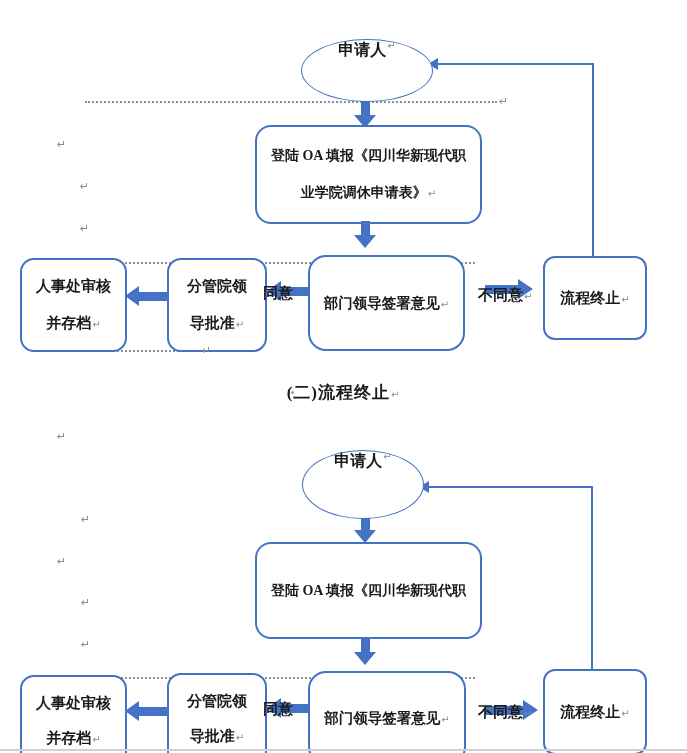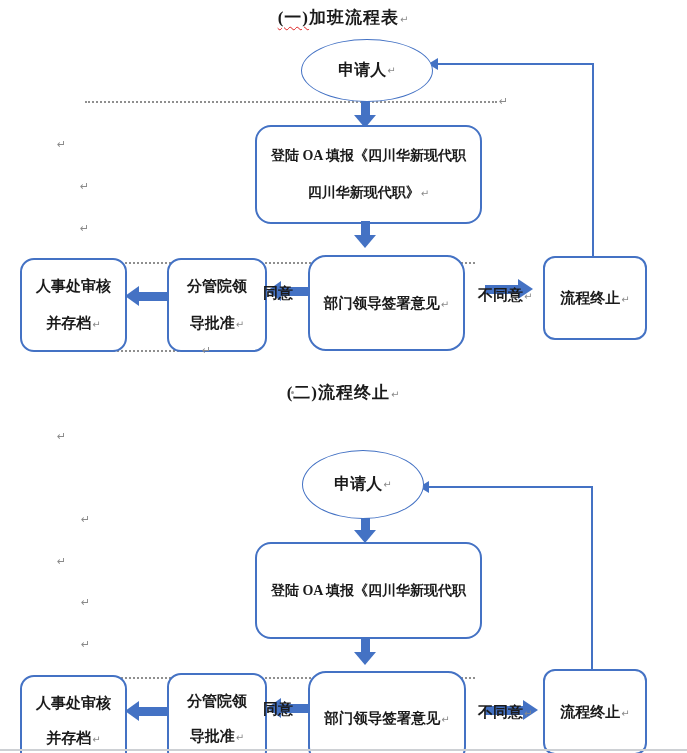--- a/index.html
+++ b/index.html
@@ -12,21 +12,21 @@
   .chart-title{
     position:absolute;left:0;width:687px;text-align:center;
     font-size:17px;font-weight:bold;letter-spacing:1px;z-index:3;
   }
   #title1{top:6px;}
   #title2{top:381px;}
   .wavy{text-decoration:underline wavy #dd2222;text-decoration-thickness:1px;text-underline-offset:3px;}
   
   .ellipse{
     position:absolute;border:1.5px solid #4472C4;border-radius:50%;
-    background:#fff;display:flex;align-items:center;justify-content:center;
+    background:#fff;display:flex;align-items:flex-start;justify-content:center;
     font-size:16px;font-weight:bold;z-index:2;
   }
   #ellipse1{left:301px;top:39px;width:130px;height:61px;}
   #ellipse2{left:302px;top:450px;width:120px;height:67px;}
   .rbox{
     position:absolute;border:2px solid #4472C4;background:#fff;z-index:2;
     display:flex;flex-direction:column;justify-content:space-evenly;
     align-items:center;font-weight:bold;text-align:center;
   }
   .rbox .bline{white-space:nowrap;}
@@ -88,42 +88,41 @@
       font-family:"DejaVu Sans",sans-serif;}
   
   #straydot{position:absolute;left:291px;top:391px;width:3px;height:3px;border-radius:50%;background:#9a9a9a;z-index:1;}
   #pagebottom{position:absolute;left:0;top:749px;width:687px;height:2px;background:#cdd0d4;z-index:4;}
 </style>
 </head>
 <body>
 
 <div id="canvas">
 
-  <div class="chart-title" id="title1"><span class="wavy">(一)</span><span>加班流程表</span><span class="pm-inline">↵</span></div>
 
   <div class="ellipse" id="ellipse1">
       <span>申请人</span>
       <span class="pm-inline">↵</span>
     </div>
 
   <div class="conn" id="fb1h"></div>
   <div class="conn" id="fb1v"></div>
   <div class="conn-head" id="fb1head"></div>
 
   <div class="dotted" id="dot1a"></div>
   <span class="pm" style="left:499px;top:96px">↵</span>
 
   <div class="ba-down" id="arrA">
       <div class="shaft"></div>
       <div class="head"></div>
     </div>
 
   <div class="rbox" id="oa1">
     <div class="bline">登陆 OA 填报《四川华新现代职</div>
-    <div class="bline"><span>四川华新现代职》</span><span class="pm-inline">↵</span></div>
+    <div class="bline"><span>业学院调休申请表》</span><span class="pm-inline">↵</span></div>
   </div>
 
   <div class="ba-down" id="arrB">
       <div class="shaft"></div>
       <div class="head"></div>
     </div>
 
   <div class="dotted" id="dot1b"></div>
 
   <div class="rbox" id="hr1">

